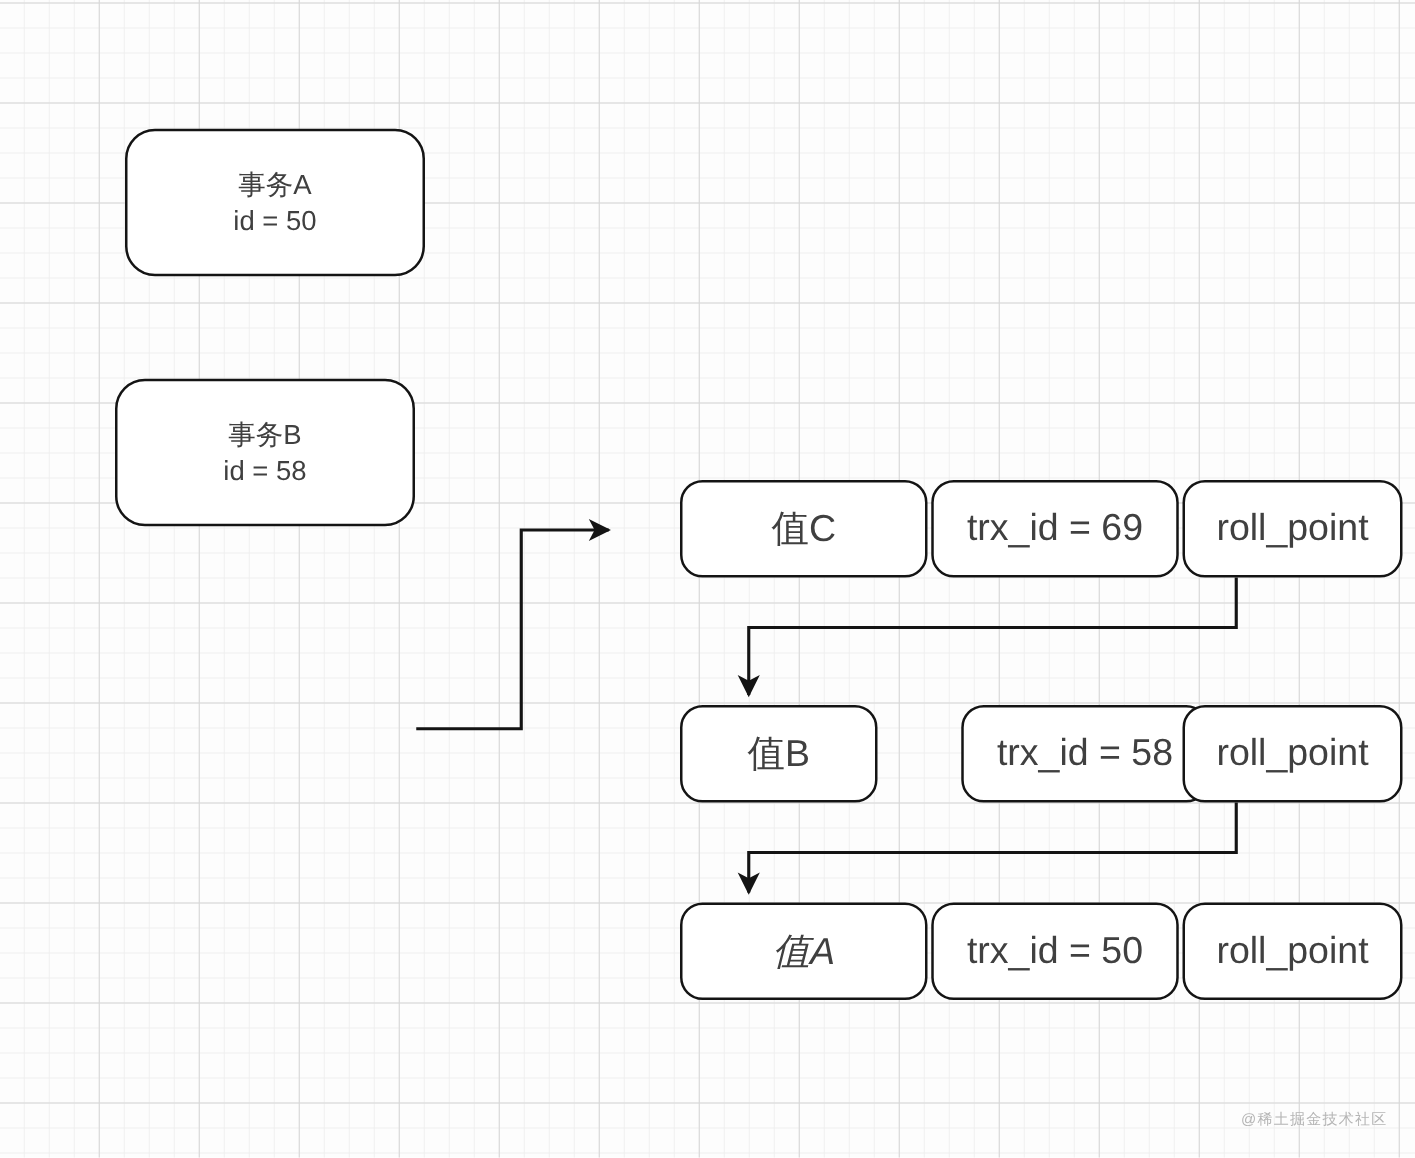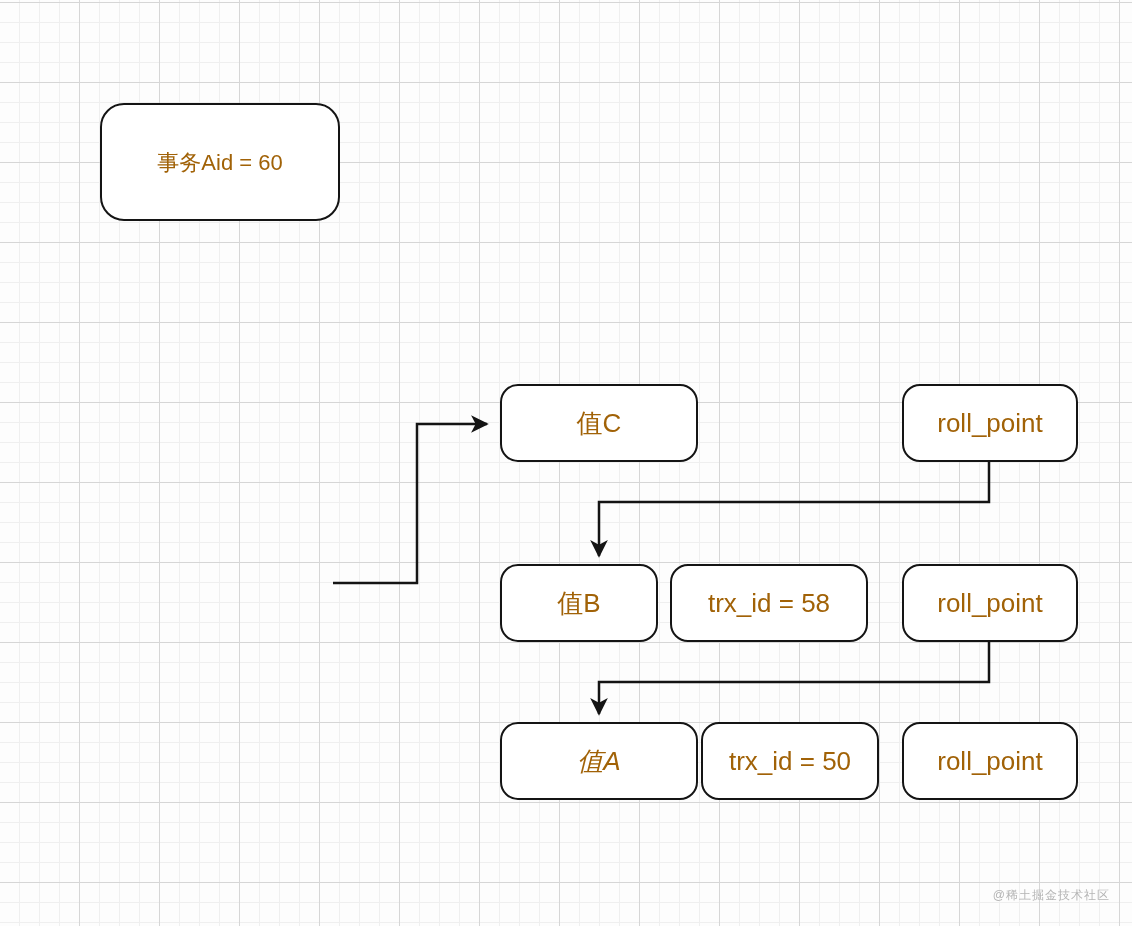--- a/index.html
+++ b/index.html
@@ -33,37 +33,39 @@
     width: 1132px;
     height: 926px;
     pointer-events: none;
   }
   .node {
     position: absolute;
     box-sizing: border-box;
     background: #ffffff;
     border: 2.5px solid #141414;
     display: flex;
+    flex-direction: column;
     align-items: center;
     justify-content: center;
-    color: #a16207;
+    color: #404040;
   }
   .tx-box {
     width: 240px;
     height: 118px;
     border-radius: 24px;
     font-size: 22px;
     line-height: 29px;
     text-align: center;
   }
   .ver-cell {
     height: 78px;
     border-radius: 18px;
-    font-size: 26px;
+    font-size: 30px;
     text-align: center;
+    margin-left: 44px;
   }
   .watermark {
     position: absolute;
     right: 22px;
     bottom: 22px;
     font-size: 12px;
     color: #b5b5b5;
     letter-spacing: 1px;
     user-select: none;
   }
@@ -82,46 +84,53 @@
 
     <path d="M 333 583 L 417 583 L 417 424 L 487 424" fill="none" stroke="#141414" stroke-width="2.5" marker-end="url(#arrow)"></path>
 
     <path d="M 989 462 L 989 502 L 599 502 L 599 556" fill="none" stroke="#141414" stroke-width="2.5" marker-end="url(#arrow)"></path>
 
     <path d="M 989 642 L 989 682 L 599 682 L 599 714" fill="none" stroke="#141414" stroke-width="2.5" marker-end="url(#arrow)"></path>
   </svg>
 
   <div class="node tx-box" style="left:100px; top:103px;">
     <span>事务A</span>
-    <span>id = 60</span>
+    <span>id = 50</span>
   </div>
 
+  <div class="node tx-box" style="left:92px; top:303px;">
+    <span>事务B</span>
+    <span>id = 58</span>
+  </div>
 
 
   <div class="node ver-cell" style="left:500px; top:384px; width:198px;">
     <span>值C</span>
+  </div>
+  <div class="node ver-cell" style="left:701px; top:384px; width:198px;">
+    <span>trx_id = 69</span>
   </div>
   <div class="node ver-cell" style="left:902px; top:384px; width:176px;">
     <span>roll_point</span>
   </div>
 
   <div class="node ver-cell" style="left:500px; top:564px; width:158px;">
     <span>值B</span>
   </div>
-  <div class="node ver-cell" style="left:670px; top:564px; width:198px;">
+  <div class="node ver-cell" style="left:725px; top:564px; width:198px;">
     <span>trx_id = 58</span>
   </div>
   <div class="node ver-cell" style="left:902px; top:564px; width:176px;">
     <span>roll_point</span>
   </div>
 
   <div class="node ver-cell" style="left:500px; top:722px; width:198px;font-style:italic;">
     <span>值A</span>
   </div>
-  <div class="node ver-cell" style="left:701px; top:722px; width:178px;">
+  <div class="node ver-cell" style="left:701px; top:722px; width:198px;">
     <span>trx_id = 50</span>
   </div>
   <div class="node ver-cell" style="left:902px; top:722px; width:176px;">
     <span>roll_point</span>
   </div>
 
   <div class="watermark">@稀土掘金技术社区</div>
 
 </div>
 

